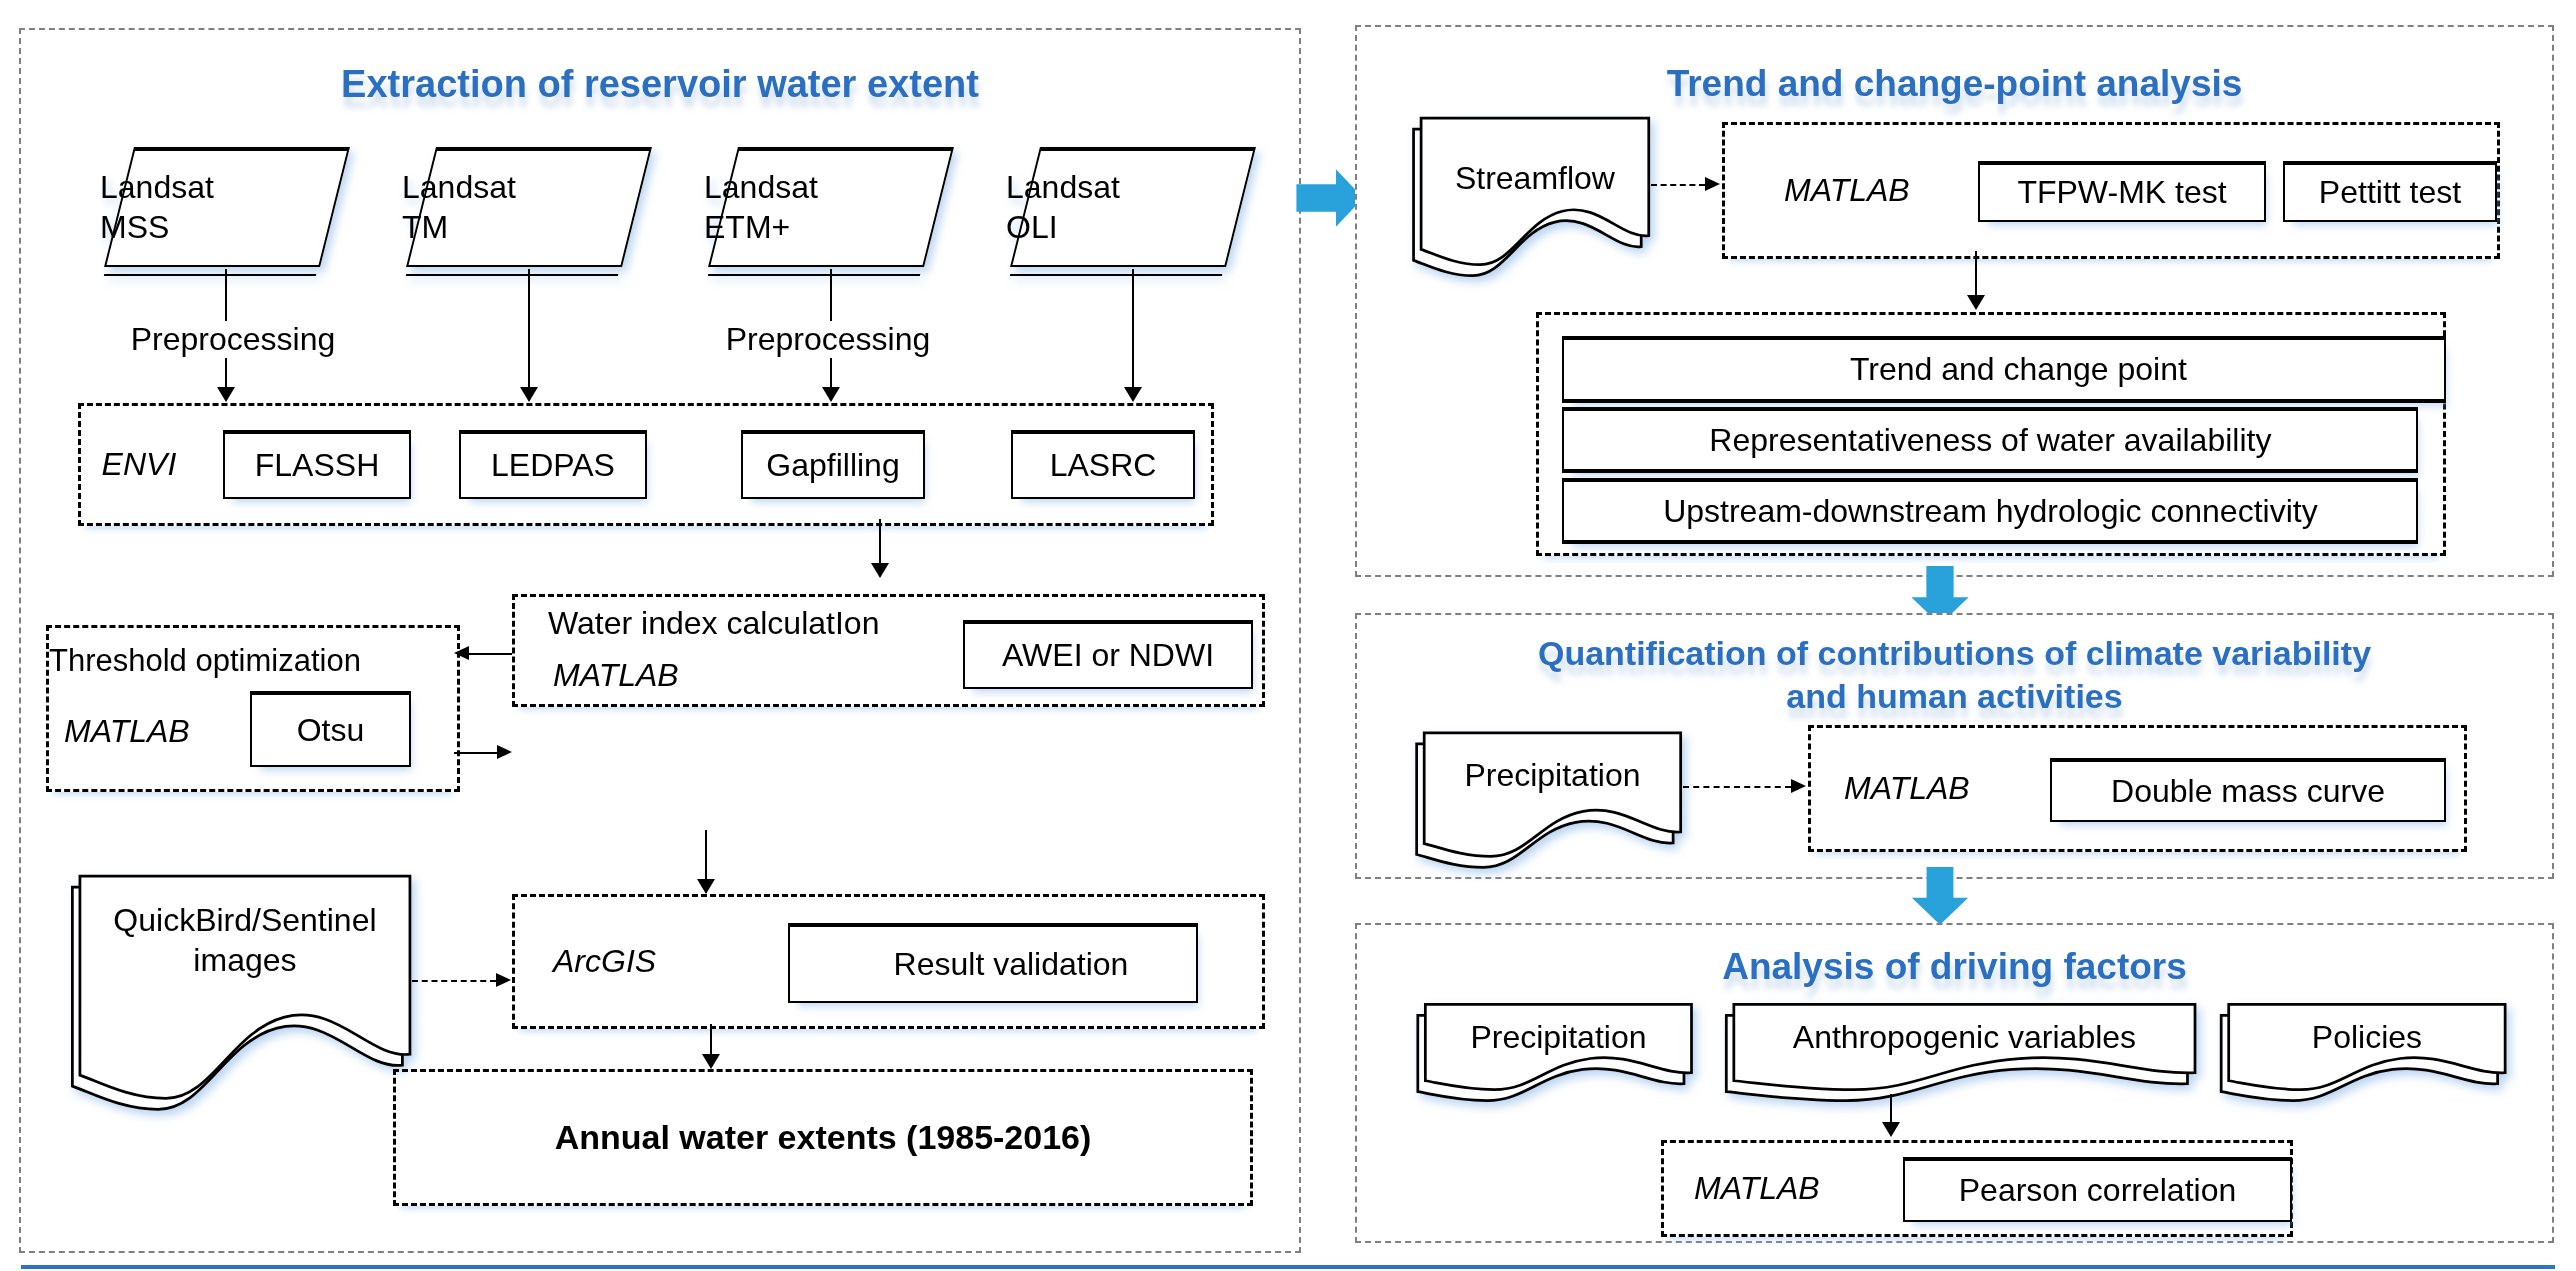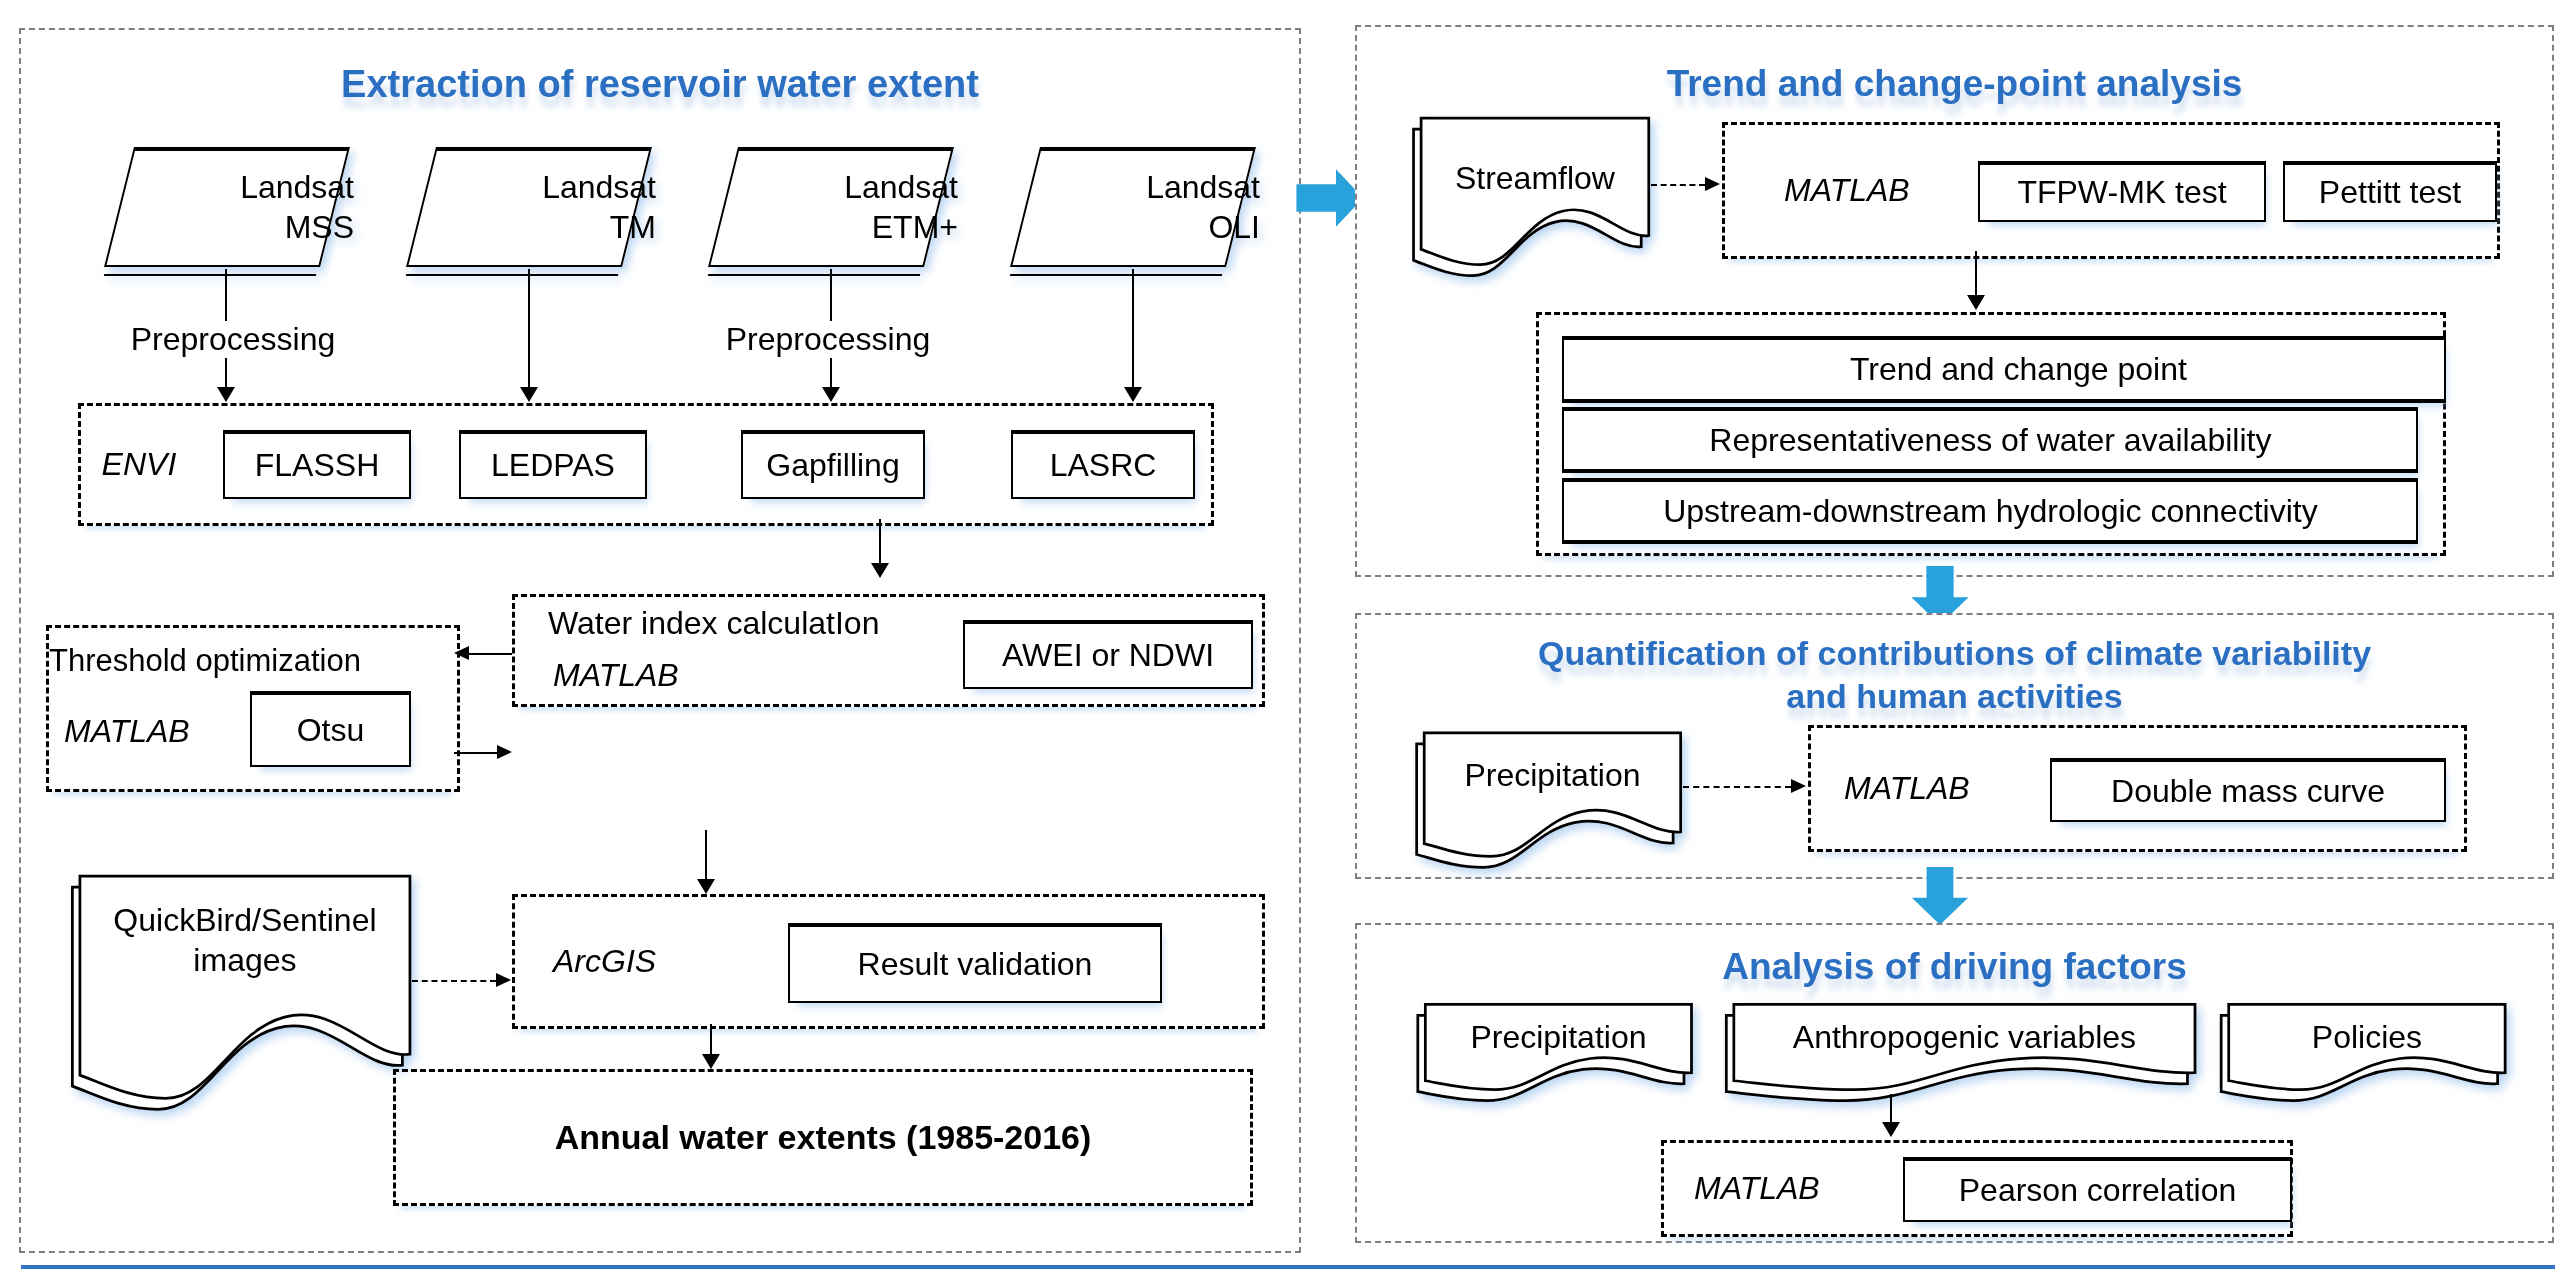--- a/index.html
+++ b/index.html
@@ -17,21 +17,21 @@
         display:flex;align-items:center;justify-content:center;font-size:32px;white-space:nowrap;
         box-shadow:5.5px 8.2px 8.2px -4.1px rgba(150,190,235,.55);}
   .lbl{position:absolute;font-size:32px;white-space:nowrap;}
   .tool{font-style:italic;}
   .vcenter{display:flex;align-items:center;}
   .pwrap{position:absolute;filter:drop-shadow(4.1px 5.5px 4.1px rgba(150,190,235,.6));}
   .para{position:absolute;left:19px;right:19px;top:0;bottom:0;background:#fff;
         border:2.7px solid #000;border-top-width:4.8px;transform:skewX(-14deg);}
   .para::after{content:'';position:absolute;left:0;right:0;bottom:-11px;border-top:2.7px solid #000;}
   .ptext{position:absolute;left:0;right:0;top:0;bottom:0;display:flex;flex-direction:column;
-         align-items:flex-end;justify-content:center;font-size:32px;line-height:40px;text-align:center;}
+         align-items:flex-start;justify-content:center;font-size:32px;line-height:40px;text-align:center;}
   .varrow{position:absolute;width:0;border-left:2.1px solid #000;}
   .varrow::after{content:'';position:absolute;left:-10.3px;bottom:-15px;width:0;height:0;
         border-left:9px solid transparent;border-right:9px solid transparent;border-top:15px solid #000;}
   .harrow{position:absolute;height:0;border-top:2.7px solid #000;}
   .harrow.dash{border-top-style:dashed;}
   .harrow.r::after{content:'';position:absolute;right:-15px;top:-9px;width:0;height:0;
         border-top:7.6px solid transparent;border-bottom:7.6px solid transparent;border-left:15px solid #000;}
   .harrow.l::before{content:'';position:absolute;left:-15px;top:-9px;width:0;height:0;
         border-top:7.6px solid transparent;border-bottom:7.6px solid transparent;border-right:15px solid #000;}
   .doc{position:absolute;filter:drop-shadow(4.1px 5.5px 4.8px rgba(150,190,235,.65));}
@@ -121,21 +121,21 @@
     <div class="doclbl" style="top:27.5px;">
       <div>QuickBird/Sentinel</div>
       <div>images</div>
     </div>
   </div>
 
   <div class="harrow dash r" style="left:412px;top:980px;width:84px;"></div>
 
   <div class="dbox" style="left:512px;top:894px;width:747px;height:129px;">
     <div class="lbl tool vcenter" style="left:38px;top:0;bottom:0;">ArcGIS</div>
-    <div class="sbox" style="left:273px;top:26px;width:370px;height:74px;">Result validation</div>
+    <div class="sbox" style="left:273px;top:26px;width:370px;height:74px;padding-left:36px;">Result validation</div>
   </div>
 
   <div class="varrow" style="left:710px;top:1024px;height:30px;"></div>
 
   <div class="dbox" style="left:393px;top:1069px;width:854px;height:131px;display:flex;align-items:center;justify-content:center;">
     <div style="font-size:34px;font-weight:bold;">Annual water extents (1985-2016)</div>
   </div>
 
   <svg class="abs" style="left:1296px;top:168px;" width="69" height="60" viewBox="0 0 100 88">
     <polygon points="0,24 58,24 58,2 98,44 58,86 58,64 0,64" fill="#29A2DB"></polygon>

